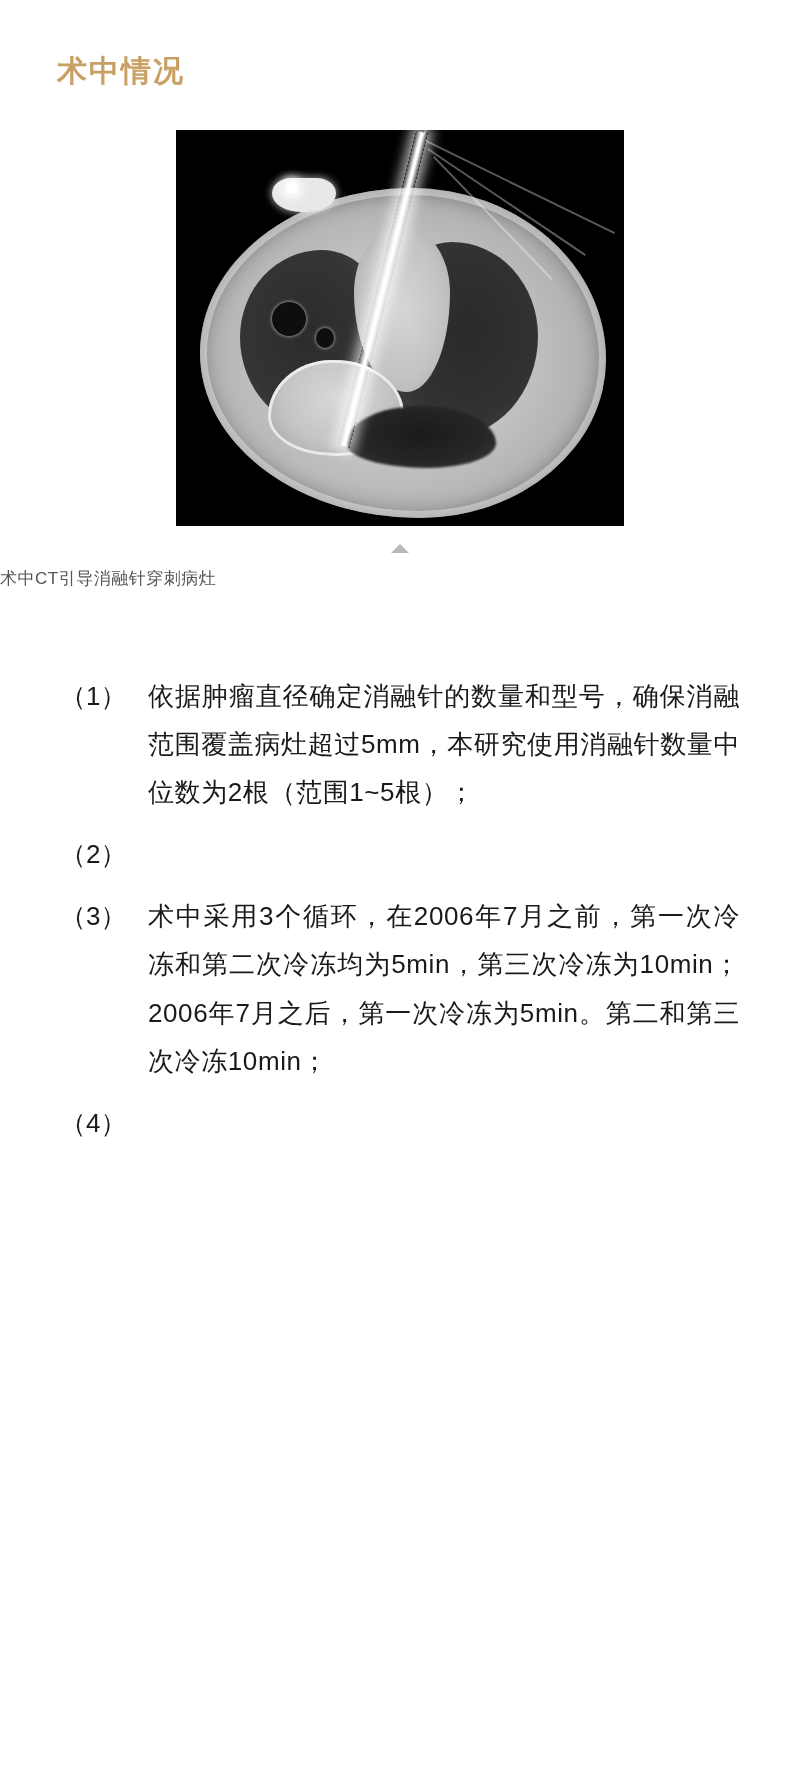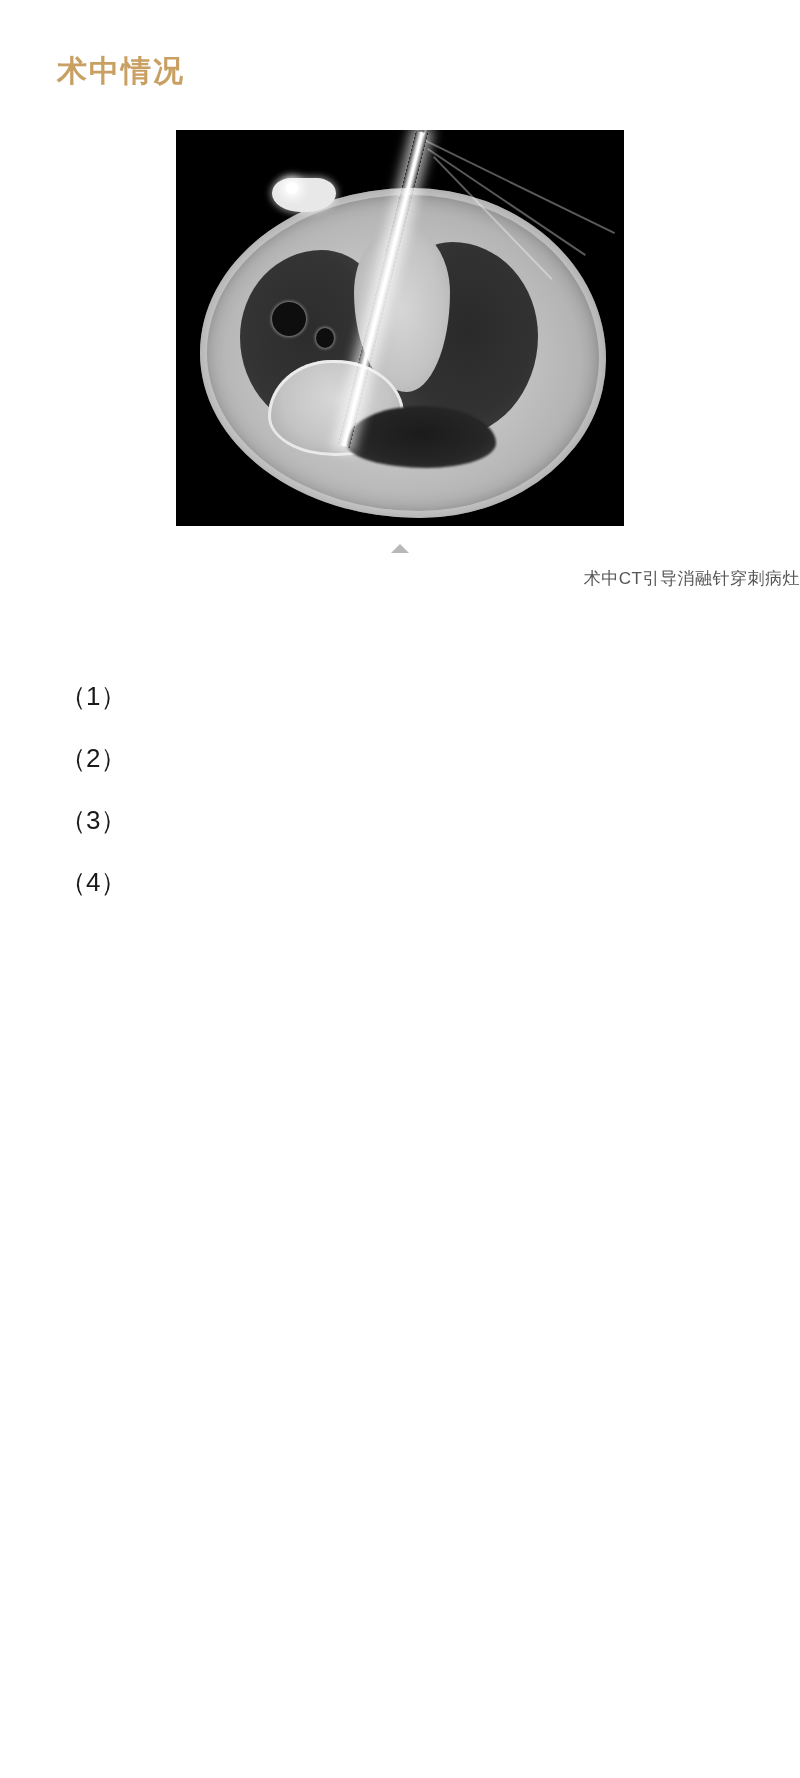--- a/index.html
+++ b/index.html
@@ -179,21 +179,21 @@
   .ct-caption-arrow {
     width: 0;
     height: 0;
     margin: 18px auto 0 auto;
     border-left: 9px solid transparent;
     border-right: 9px solid transparent;
     border-bottom: 9px solid #b8b8b8;
   }
   .figure-caption {
     margin-top: 14px;
-    text-align: right;
+    text-align: left;
     font-size: 17px;
     color: #555555;
     letter-spacing: 0.5px;
   }
 
   
   .body-list {
     position: absolute;
     left: 0;
     top: 672px;
@@ -249,28 +249,30 @@
       <div class="ct-needle"></div>
     </div>
     <div class="ct-caption-arrow"></div>
     <div class="figure-caption">术中CT引导消融针穿刺病灶</div>
   </div>
 
   <div class="body-list">
 
     <div class="list-item">
       <div class="item-marker">（1）</div>
+      <div class="item-text">依据肿瘤直径确定消融针的数量和型号，确保消融范围覆盖病灶超过5mm，本研究使用消融针数量中位数为2根（范围1~5根）；</div>
     </div>
 
     <div class="list-item">
       <div class="item-marker">（2）</div>
     </div>
 
     <div class="list-item">
       <div class="item-marker">（3）</div>
+      <div class="item-text">术中采用3个循环，在2006年7月之前，第一次冷冻和第二次冷冻均为5min，第三次冷冻为10min；2006年7月之后，第一次冷冻为5min。第二和第三次冷冻10min；</div>
     </div>
 
     <div class="list-item">
       <div class="item-marker">（4）</div>
     </div>
 
   </div>
 </div>
 
 </body></html>

